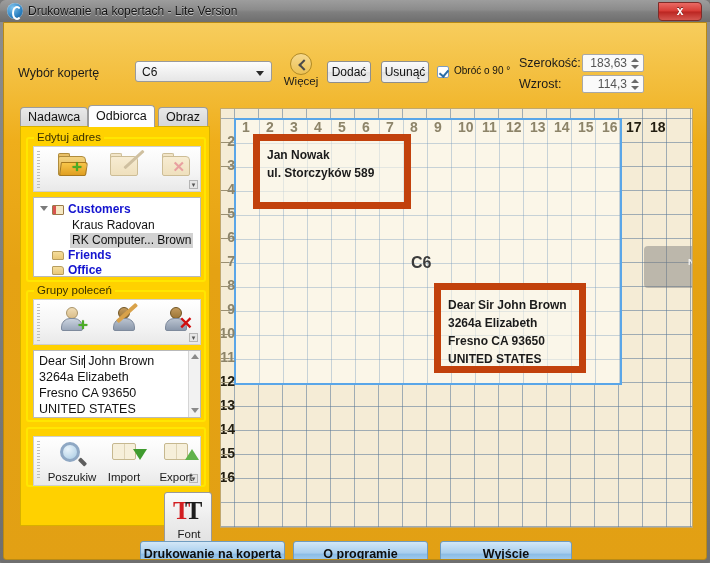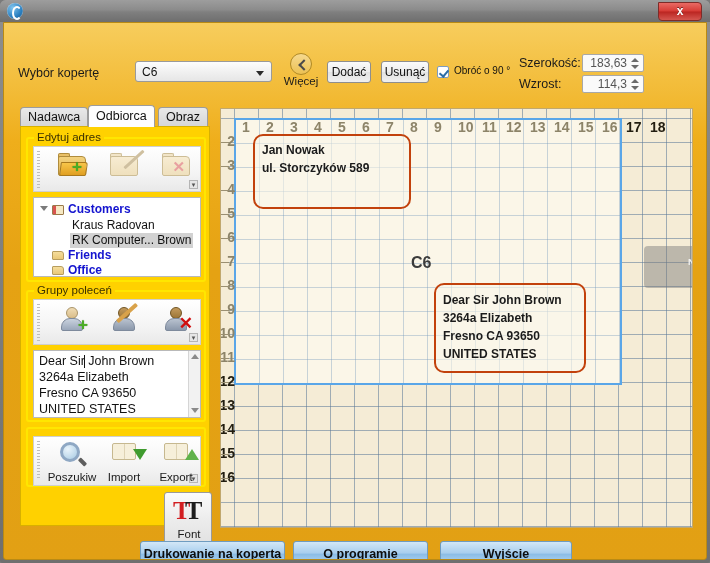--- a/index.html
+++ b/index.html
@@ -392,21 +392,21 @@
   .ruler-v { position:absolute; left:13px; font-size:14px; color:#8d8469; font-weight:bold; text-align:right; width:18px; }
   .ruler-v.out { color:#221d10; }
   .tick-v {
     position:absolute; left:0; width:8px; height:1px; background:#9a8f72;
   }
   #env-label {
     position:absolute; font-size:16px; font-weight:bold; color:#3b3b3b;
   }
   .addrbox {
     position:absolute;
-    border:2px solid #c2410c; border-radius:10px;
+    border:7px solid #c2410c; border-radius:0;
     background:rgba(250,246,233,.55);
     padding-left:12px;
   }
   .addrbox .al {
     position:absolute; left:7px; font-size:12px; font-weight:bold; color:#1b1b1b; white-space:nowrap;
   }
   #noimage {
     position:absolute; left:423px; top:137px; width:55px; height:42px;
     background:rgba(120,120,120,.45); border-radius:4px;
   }
@@ -428,20 +428,21 @@
   #btn-about { left:289px; width:135px; }
   #btn-exit  { left:436px; width:132px; }
 </style>
 </head>
 <body>
 
 <div id="window">
 
   <div id="titlebar">
     <div id="title-icon"></div>
+    <div id="title-text">Drukowanie na kopertach  - Lite Version</div>
     <div id="close-btn">x</div>
   </div>
 
   <div id="client">
 
     <div class="lbl" id="lbl-envelope">Wybór kopertę</div>
 
     <div id="combo-envelope">
       <span class="val">C6</span>
       <span class="arrow"></span>

